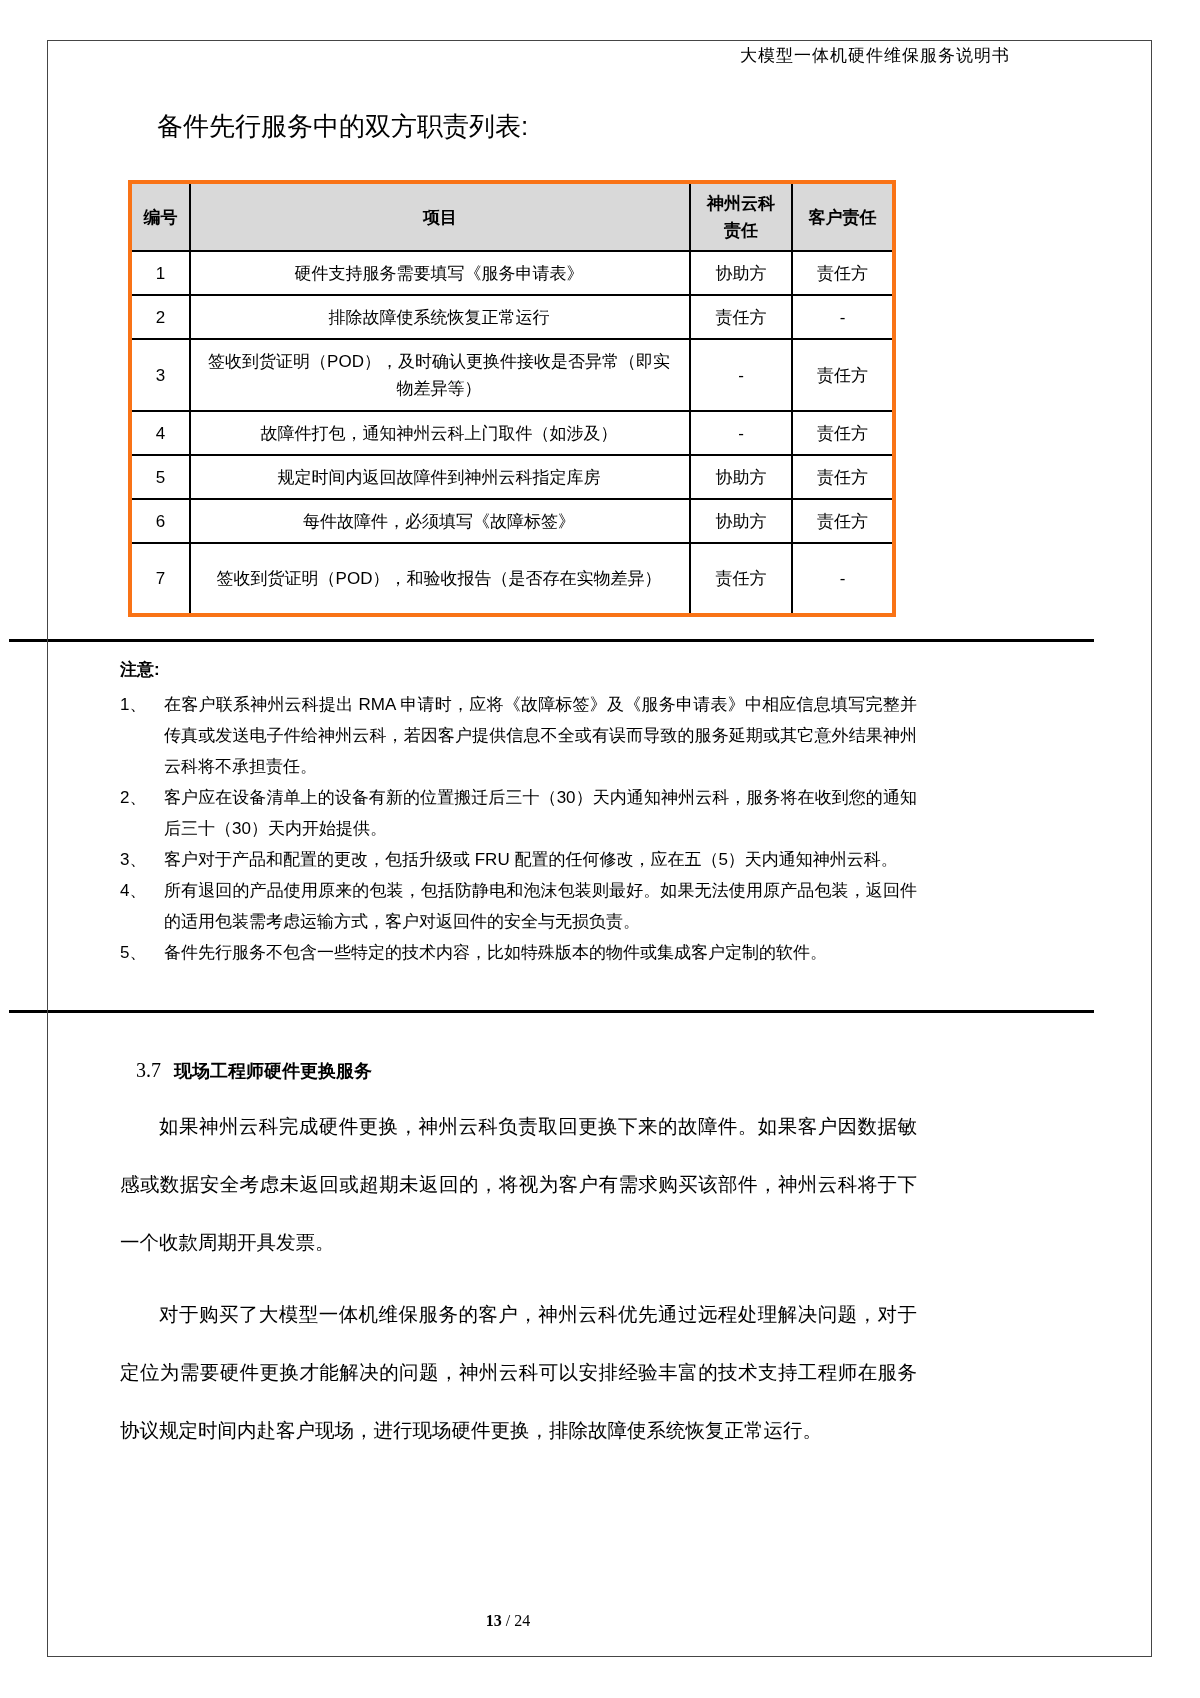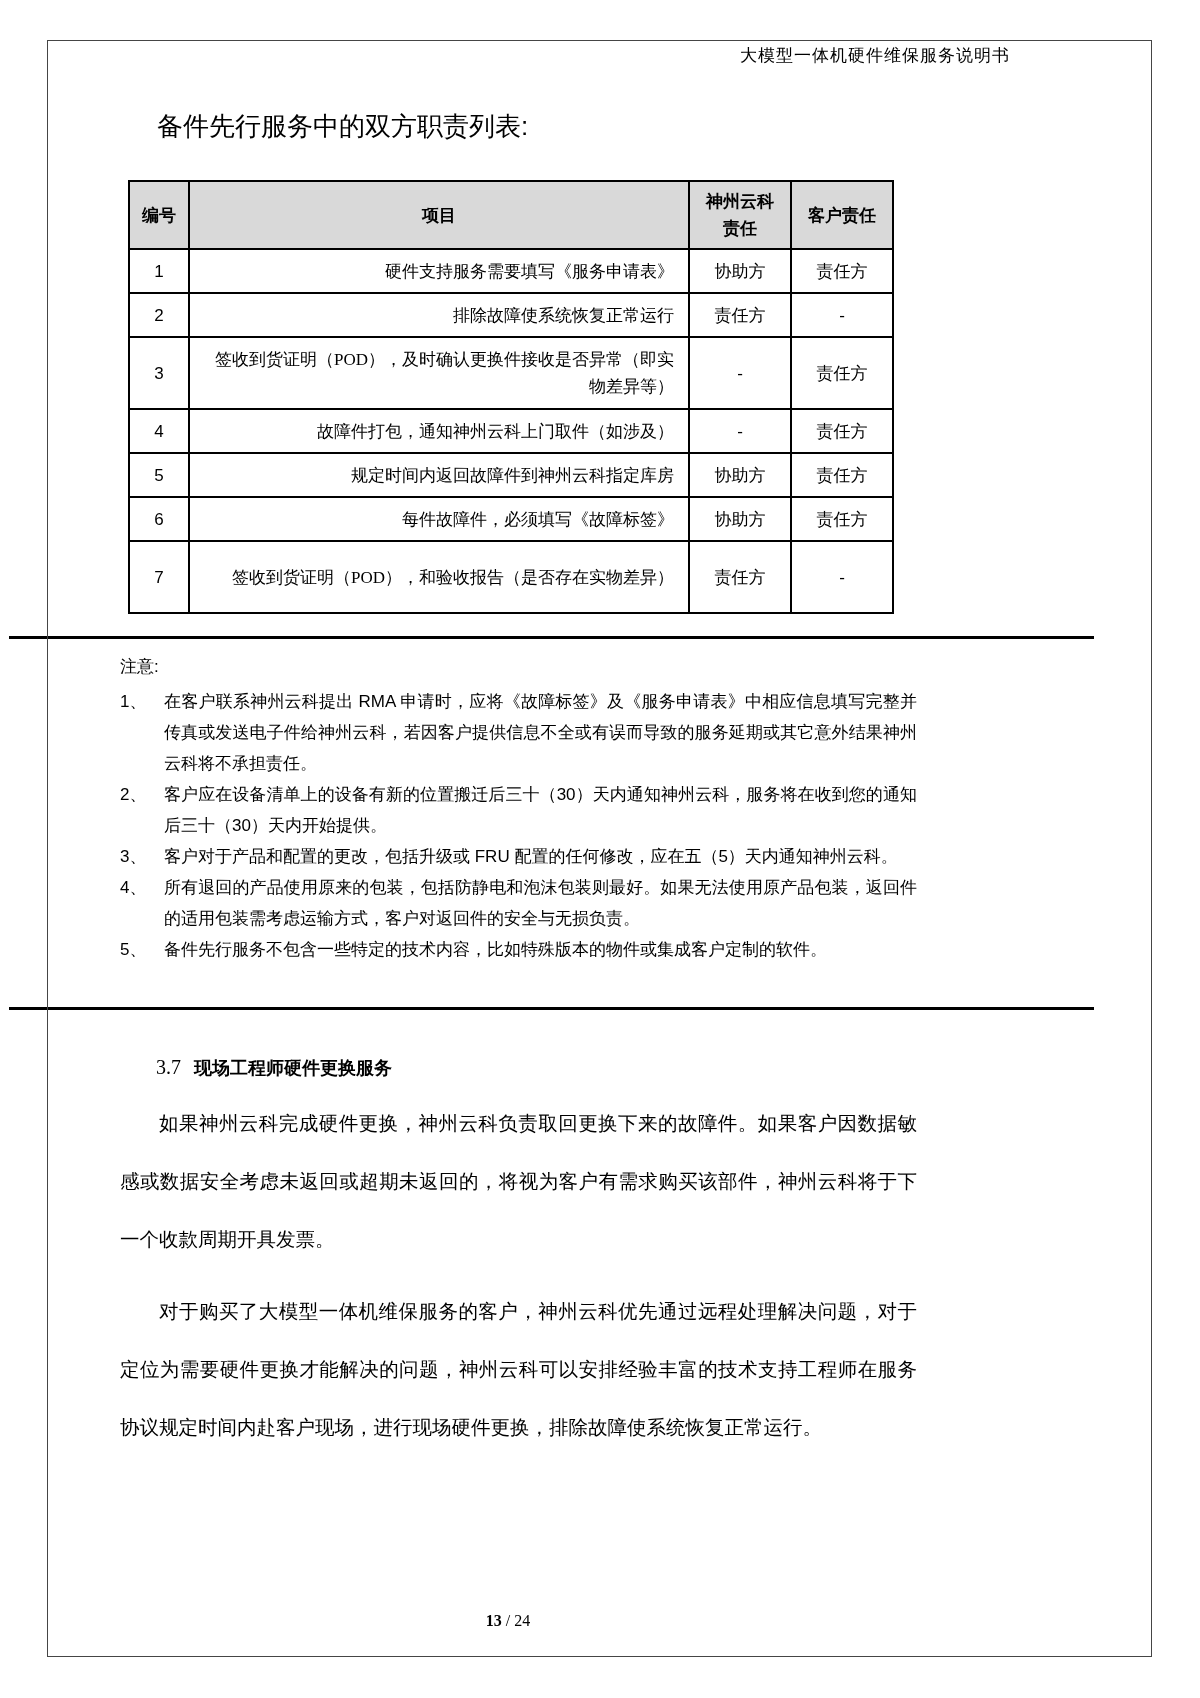--- a/index.html
+++ b/index.html
@@ -13,49 +13,49 @@
     border:1px solid #454545;box-sizing:border-box;
   }
   .doc-header{
     margin:44px 190px 12px 120px;text-align:right;
     font-family:"Liberation Serif",serif;font-size:17px;letter-spacing:1px;
   }
   .content{margin-left:120px;width:797px;}
   .intro{margin-top:42px;padding-left:37px;font-size:26px;}
   table.resp{
     margin:36px 0 0 8px;border-collapse:collapse;width:764px;
-    border:2px solid #f97316;table-layout:fixed;
+    border:4px solid #f97316;table-layout:fixed;
   }
   table.resp col.c-no{width:60px;}
   table.resp col.c-item{width:500px;}
   table.resp col.c-vendor{width:102px;}
   table.resp col.c-customer{width:102px;}
   table.resp th{
     border:2px solid #000;background:#d9d9d9;font-weight:bold;
     font-size:17px;line-height:27px;height:62px;text-align:center;padding:2px 4px;
   }
   table.resp td{
     border:2px solid #000;font-size:17px;line-height:27px;height:44px;
     text-align:center;padding:4px 6px;vertical-align:middle;box-sizing:border-box;
   }
-  table.resp td.cell-item{text-align:right;padding-left:12px;padding-right:14px;font-family:Liberation Serif, serif;}
+  table.resp td.cell-item{text-align:center;padding-left:12px;padding-right:14px;}
   table.resp tbody tr:nth-child(3) td,
   table.resp tbody tr:nth-child(7) td{height:72px;}
   .rule{
     border:none;border-top:3px solid #000;height:0;
     margin:22px 0 0 -111px;width:1085px;
   }
   .rule-2{margin-top:42px;}
-  .notes-label{margin-top:16px;font-size:17px;font-weight:normal;}
+  .notes-label{margin-top:16px;font-size:17px;font-weight:bold;}
   .notes-list{margin-top:8px;}
   .note{display:flex;font-size:17px;line-height:31px;}
   .note-num{width:44px;flex:none;}
   .note-text{flex:1;text-align:justify;}
   .section-heading{margin:46px 0 0 16px;display:flex;align-items:baseline;}
-  .section-number{font-family:"Liberation Serif",serif;font-size:20px;margin-right:13px;margin-left:20px;}
+  .section-number{font-family:"Liberation Serif",serif;font-size:20px;margin-right:13px;}
   .section-title{font-size:18px;font-weight:bold;}
   .body-paragraphs{margin-top:4px;}
   .body-para{
     font-size:19.5px;line-height:58px;text-align:justify;text-indent:2em;
     margin:14px 0 0 0;
   }
   .body-para + .body-para{margin-top:14px;}
   .doc-footer{
     position:absolute;top:1612px;left:0;width:1016px;text-align:center;
     font-family:"Liberation Serif",serif;font-size:16px;

